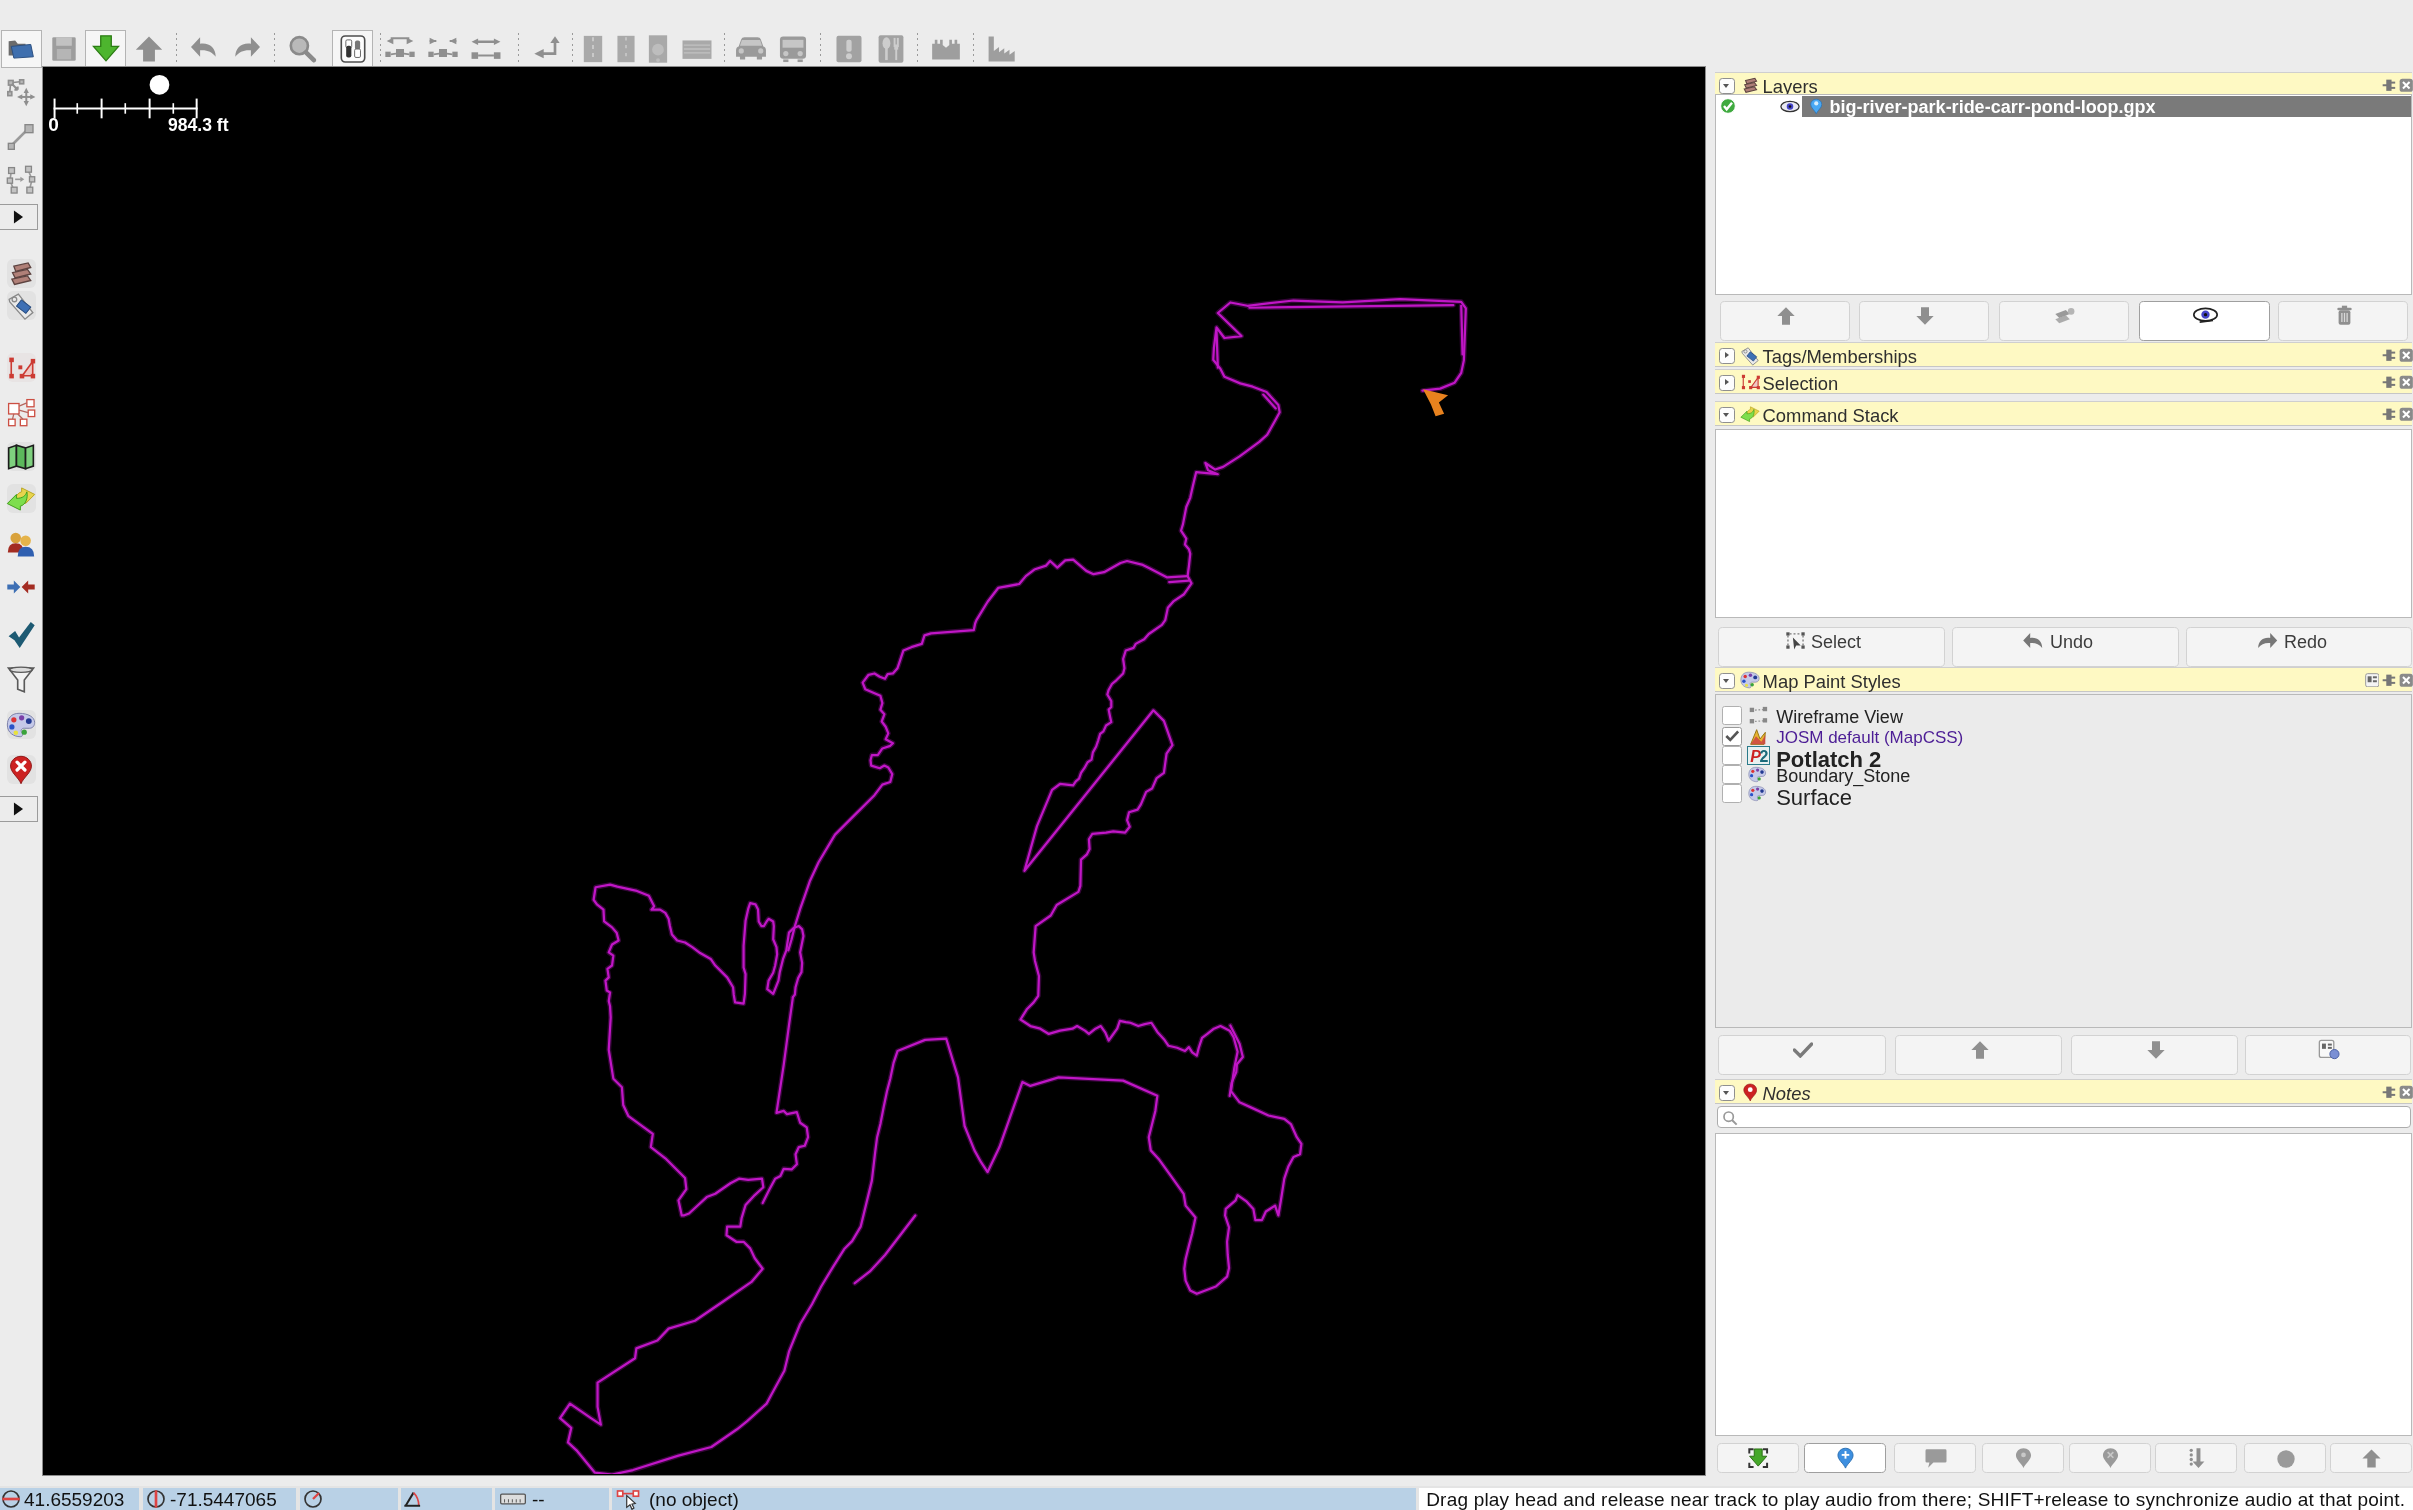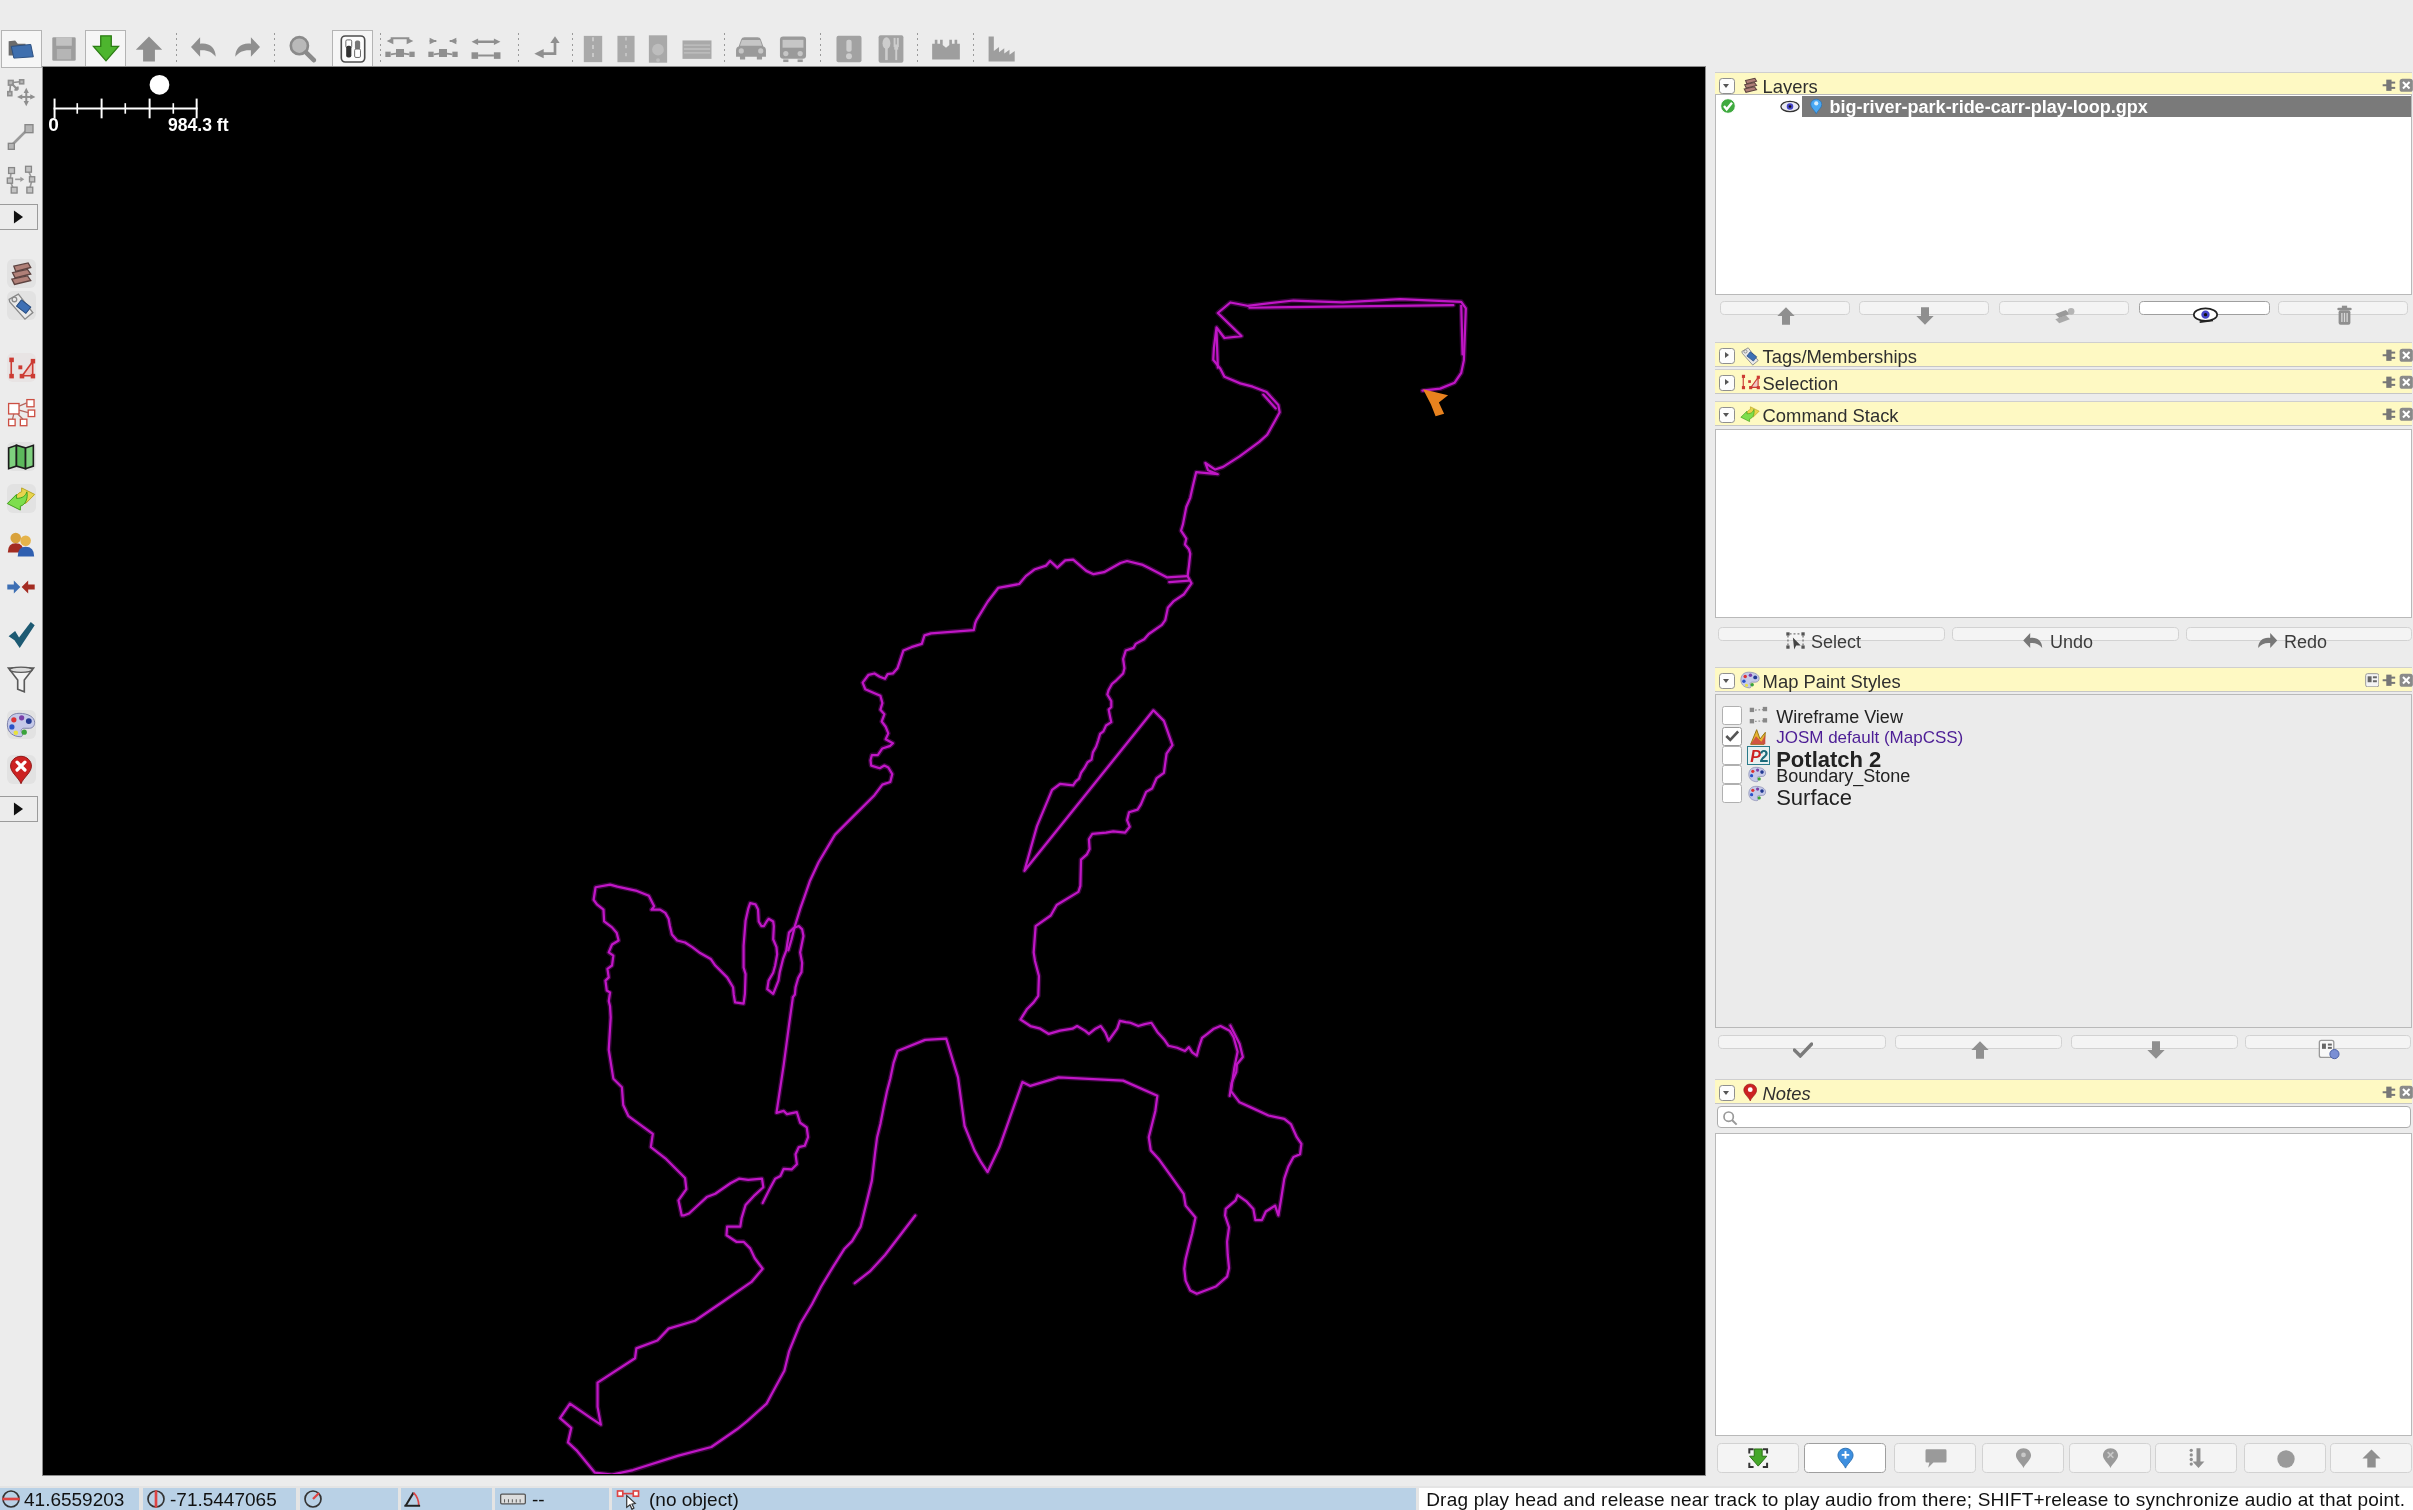--- a/index.html
+++ b/index.html
@@ -29,21 +29,21 @@
            border-top:0.7px solid #cfcfcf; border-bottom:0.7px solid #c6c6c6; }
   .phead .lbl { position:absolute; left:48px; top:2.6px; font-size:18.4px; color:#2f2f2f; }
   .collbtn { position:absolute; left:4px; top:4.6px; width:16px; height:16px; background:#fdfdfd;
              border:1px solid #8f8f8f; border-radius:3.3px; }
   .collbtn:after { content:""; position:absolute; }
   .coll-down:after { left:3.6px; top:5.3px; border-left:3.3px solid transparent; border-right:3.3px solid transparent; border-top:4.6px solid #555; }
   .coll-right:after { left:5.3px; top:3.6px; border-top:3.3px solid transparent; border-bottom:3.3px solid transparent; border-left:4.6px solid #555; }
   .pin { position:absolute; top:4.6px; width:14.5px; height:14.5px; }
   .closer { position:absolute; top:4.6px; width:14.5px; height:14.5px; }
   .pbox { position:absolute; left:8.6px; background:#fff; border:0.7px solid #b9b9b9; }
-  .pbtn { position:absolute; height:14px; background:#f4f4f4; border:0.7px solid #d2d2d2; border-radius:4.6px; }
+  .pbtn { position:absolute; height:40px; background:#f4f4f4; border:0.7px solid #d2d2d2; border-radius:4.6px; }
   .pbtn.lit { background:#ffffff; border:1px solid #9f9f9f; }
   .pbtn .txt { font-size:18px; color:#3c3c3c; }
 
   
   #statusbar { position:absolute; left:0; top:1486px; width:2413px; height:25px; background:#e4e4e4; }
   .sbox { position:absolute; top:2px; height:22px; background:#b9d1e6; }
   .sbox .stxt { position:absolute; top:1.3px; font-size:19px; color:#111; }
   #smsg { position:absolute; top:2px; left:1419px; width:995px; height:22px; background:#fff; }
   #smsg span { position:absolute; left:7.2px; top:1.3px; font-size:19px; letter-spacing:0.2px; color:#111; white-space:nowrap; }
 </style>
@@ -534,21 +534,21 @@
         <svg width="20" height="13" viewBox="0 0 30 20" style="position:absolute;left:64px;top:4px;">
           <ellipse cx="15" cy="10" rx="14" ry="8" fill="#e8e8f2" stroke="#333" stroke-width="2"></ellipse>
           <circle cx="15" cy="10" r="5" fill="#4444c8"></circle>
             <circle cx="15" cy="10" r="2" fill="#111"></circle>
         </svg>
         <div style="position:absolute;left:86px;top:0;width:609px;height:20.4px;background:#7a7a7a;">
           <svg width="12.5" height="17" viewBox="0 0 36 46" style="position:absolute;left:8px;top:1.3px;">
             <path d="M18 2 C27 2 34 9 34 17 C34 27 22 34 18 44 C14 34 2 27 2 17 C2 9 9 2 18 2 Z" fill="#49a8f4" stroke="#2a6eb0" stroke-width="2"></path>
             <circle cx="18" cy="14" r="6" fill="#d8eefc"></circle>
           </svg>
-          <span style="position:absolute;left:28px;top:0.7px;font-size:18px;font-weight:bold;color:#fff;">big‑river‑park‑ride‑carr‑play‑loop.gpx</span>
+          <span style="position:absolute;left:28px;top:0.7px;font-size:18px;font-weight:bold;color:#fff;">big‑river‑park‑ride‑carr‑pond‑loop.gpx</span>
         </div>
       </div>
     </div>
     <div class="pbtn" style="top:235px;left:14px;width:130px;">
         <svg width="20" height="20" viewBox="0 0 30 30" style="position:absolute;left:55px;top:4px;">
           <path d="M15 2 L28 15 L21 15 L21 28 L9 28 L9 15 L2 15 Z" fill="#8f8f8f"></path>
         </svg>
       </div>
     <div class="pbtn" style="top:235px;left:153px;width:130px;">
         <svg width="20" height="20" viewBox="0 0 30 30" style="position:absolute;left:55px;top:4px;">

